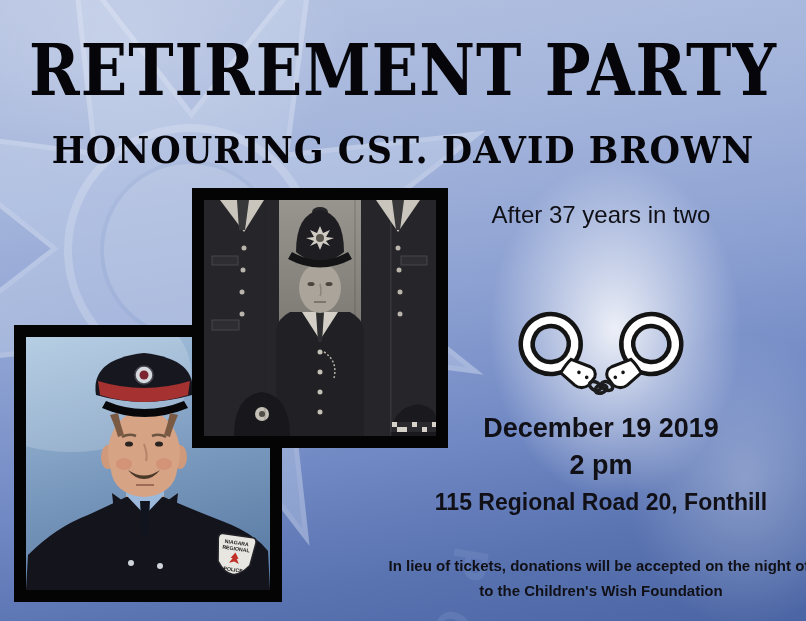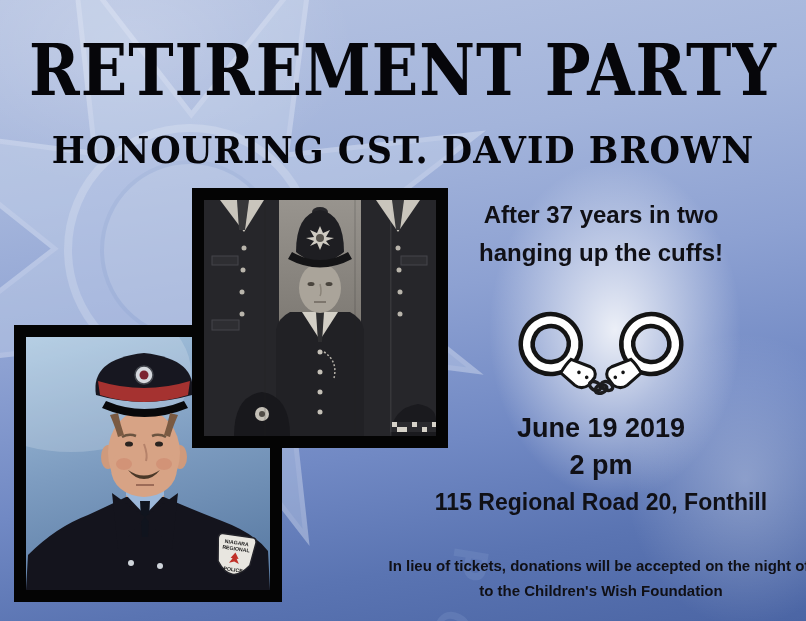--- a/index.html
+++ b/index.html
@@ -21,21 +21,21 @@
     font-family:"DejaVu Serif","Liberation Serif",serif;
     font-weight:700; font-size:61px; letter-spacing:1px; color:#06060a;
     transform:scaleY(1.18); transform-origin:top center; white-space:nowrap;
   }
   .subtitle{
     left:0; top:127px; width:100%; text-align:center;
     font-family:"DejaVu Serif","Liberation Serif",serif;
     font-weight:700; font-size:35px; letter-spacing:1px; color:#06060a;
     transform:scaleY(1.08); transform-origin:top center; white-space:nowrap;
   }
-  .tagline{ left:398px; top:196px; width:406px; font-size:24px; font-weight:bold; line-height:38px; }
+  .tagline{ left:398px; top:196px; width:406px; font-size:24px; font-weight:normal; line-height:38px; }
   .tagline div{ white-space:nowrap; }
   .handcuffs-wrap{ left:398px; top:306px; width:406px; text-align:center; }
   .event{ left:398px; top:410px; width:406px; font-size:27px; font-weight:bold; line-height:37px; }
   .event .address{ font-size:23px;text-align:center; }
   .event div{ white-space:nowrap; }
   .note{ left:383px; top:553px; width:436px; font-size:15px; font-weight:bold; line-height:25px; }
   .note div{ white-space:nowrap; }
   .photo{ position:absolute; border:12px solid #040404; background:#111; }
   .photo svg{ display:block; }
   .photo-color{ left:14px;  top:325px; width:268px; height:277px; z-index:2; }
@@ -178,21 +178,20 @@
         <rect x="193" y="227" width="5" height="5" fill="#d6d2c9"></rect>
 
       <rect x="60" y="0" width="2" height="236" fill="rgba(30,30,30,0.12)"></rect>
       <rect x="150" y="0" width="2" height="236" fill="rgba(30,30,30,0.12)"></rect>
       <rect x="186" y="0" width="1.5" height="236" fill="rgba(255,255,255,0.08)"></rect>
     </svg>
   </div>
 
   <div class="abs tagline center">
     <div>After 37 years in two</div>
-    <div>hanging up the cuffs!</div>
   </div>
 
   <div class="abs handcuffs-wrap">
     <svg width="212" height="92" viewBox="0 0 212 92">
       <g transform="rotate(-8 56 40)">
         <path d="M56,8 a30,30 0 1,0 0.02,0 Z M56,20 a18,18 0 1,1 -0.02,0 Z" fill="#ffffff" fill-rule="evenodd" stroke="#141414" stroke-width="4.5"></path>
         <path d="M74,56 L92,66 Q98,70 95,77 L88,84 Q80,88 74,82 L62,68 Q68,60 74,56 Z" fill="#ffffff" stroke="#141414" stroke-width="3"></path>
         <circle cx="80" cy="70" r="1.8" fill="#141414"></circle>
           <circle cx="87" cy="76" r="1.8" fill="#141414"></circle>
       </g>
@@ -202,21 +201,21 @@
         <circle cx="132" cy="70" r="1.8" fill="#141414"></circle>
           <circle cx="125" cy="76" r="1.8" fill="#141414"></circle>
       </g>
       <ellipse cx="100" cy="80" rx="6" ry="4" fill="none" stroke="#1c1c1e" stroke-width="3.5" transform="rotate(30 100 80)"></ellipse>
       <ellipse cx="106" cy="83" rx="6" ry="4" fill="none" stroke="#1c1c1e" stroke-width="3.5" transform="rotate(-20 106 83)"></ellipse>
       <ellipse cx="112" cy="80" rx="6" ry="4" fill="none" stroke="#1c1c1e" stroke-width="3.5" transform="rotate(25 112 80)"></ellipse>
     </svg>
   </div>
 
   <div class="abs event center">
-    <div>June 19 2019</div>
+    <div>December 19 2019</div>
     <div>2 pm</div>
     <div class="address">115 Regional Road 20, Fonthill</div>
   </div>
 
   <div class="abs note center">
     <div>In lieu of tickets, donations will be accepted on the night of,</div>
     <div>to the Children's Wish Foundation</div>
   </div>
 
 </div>

